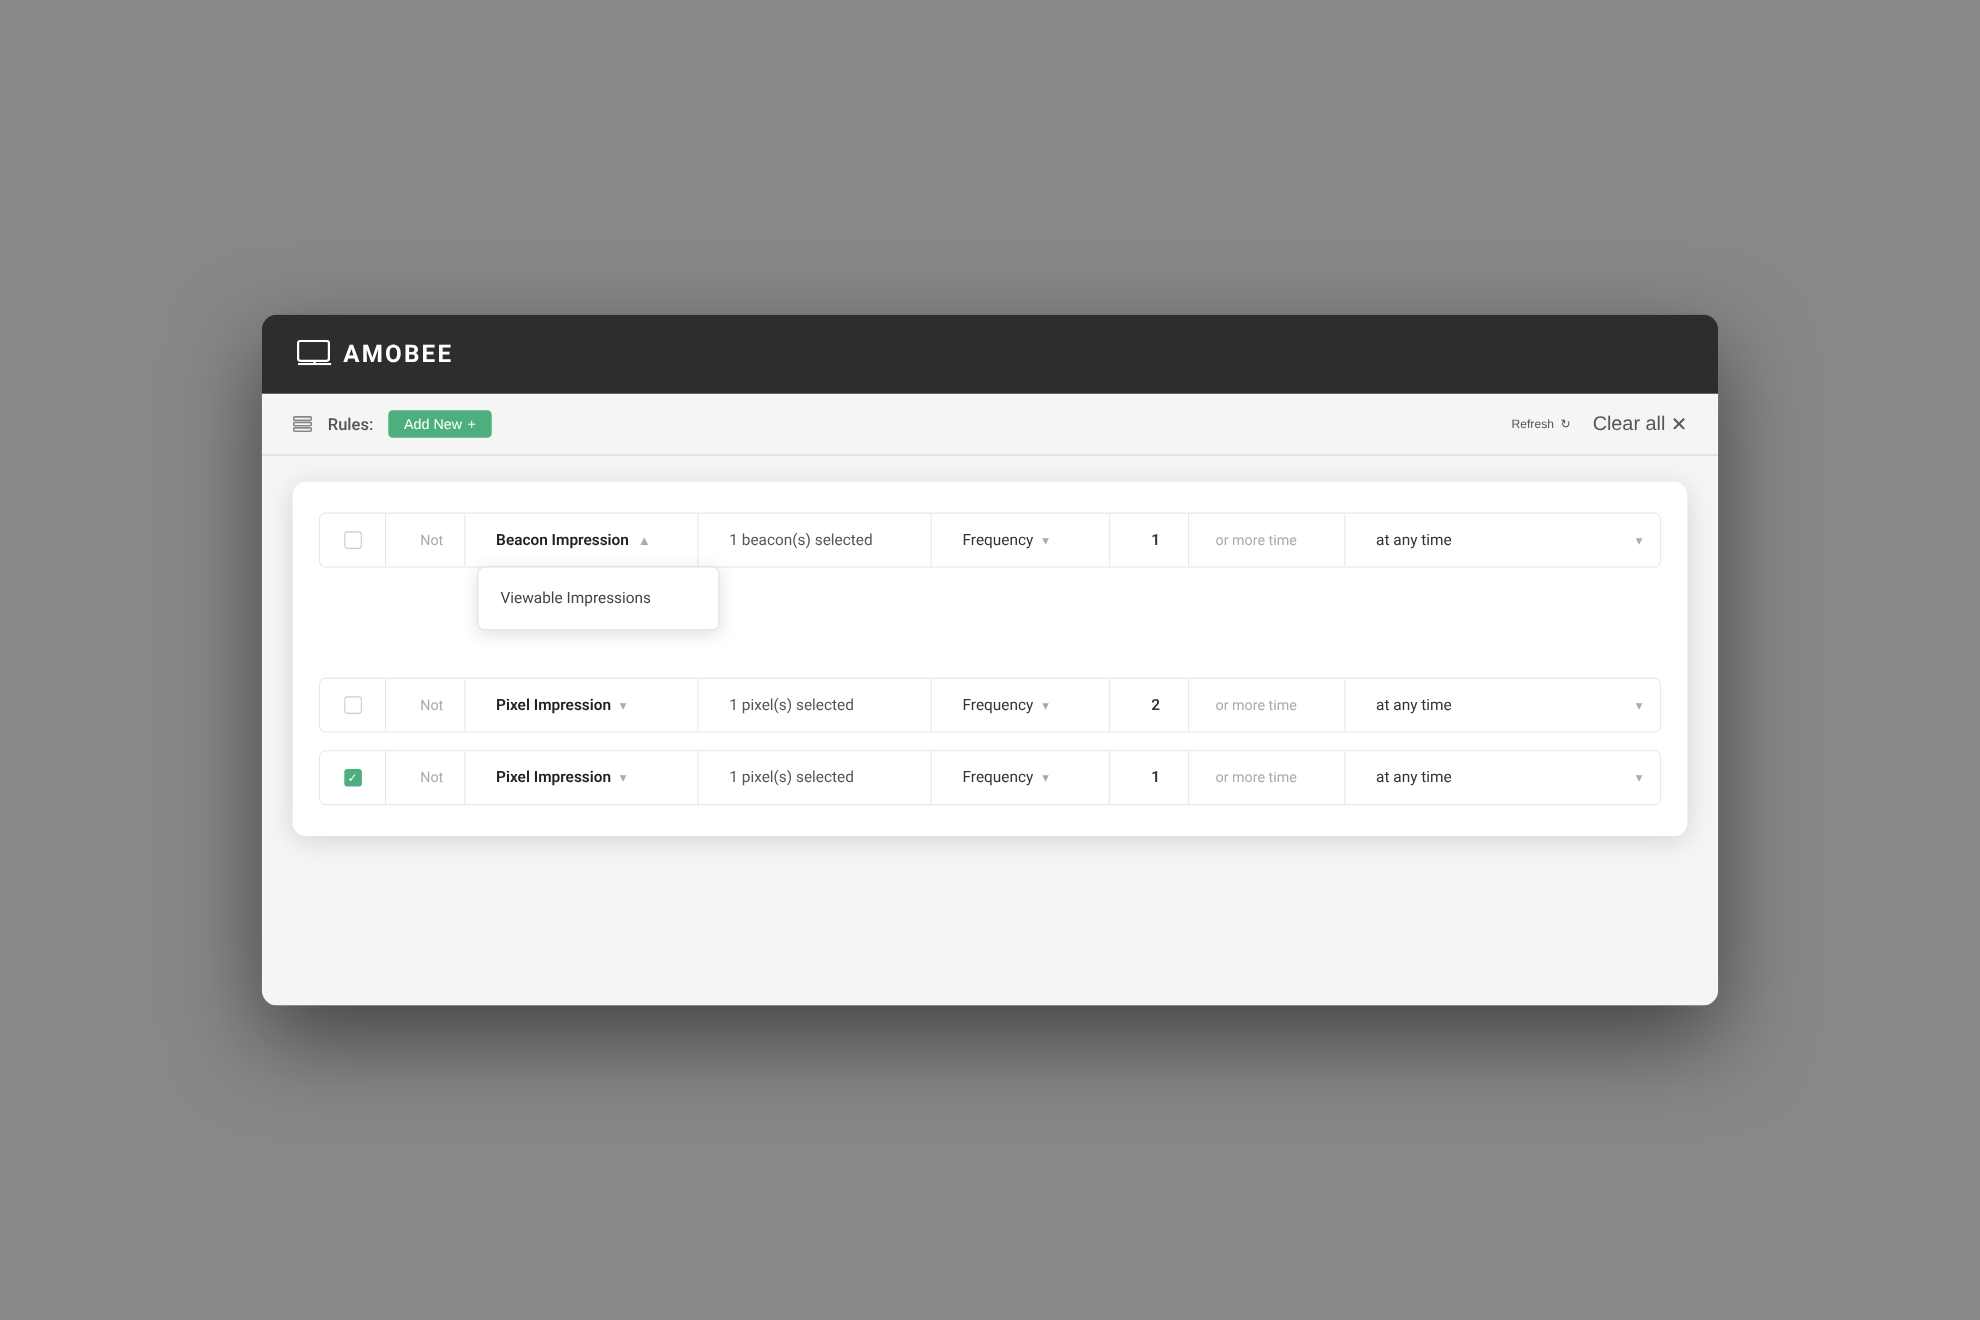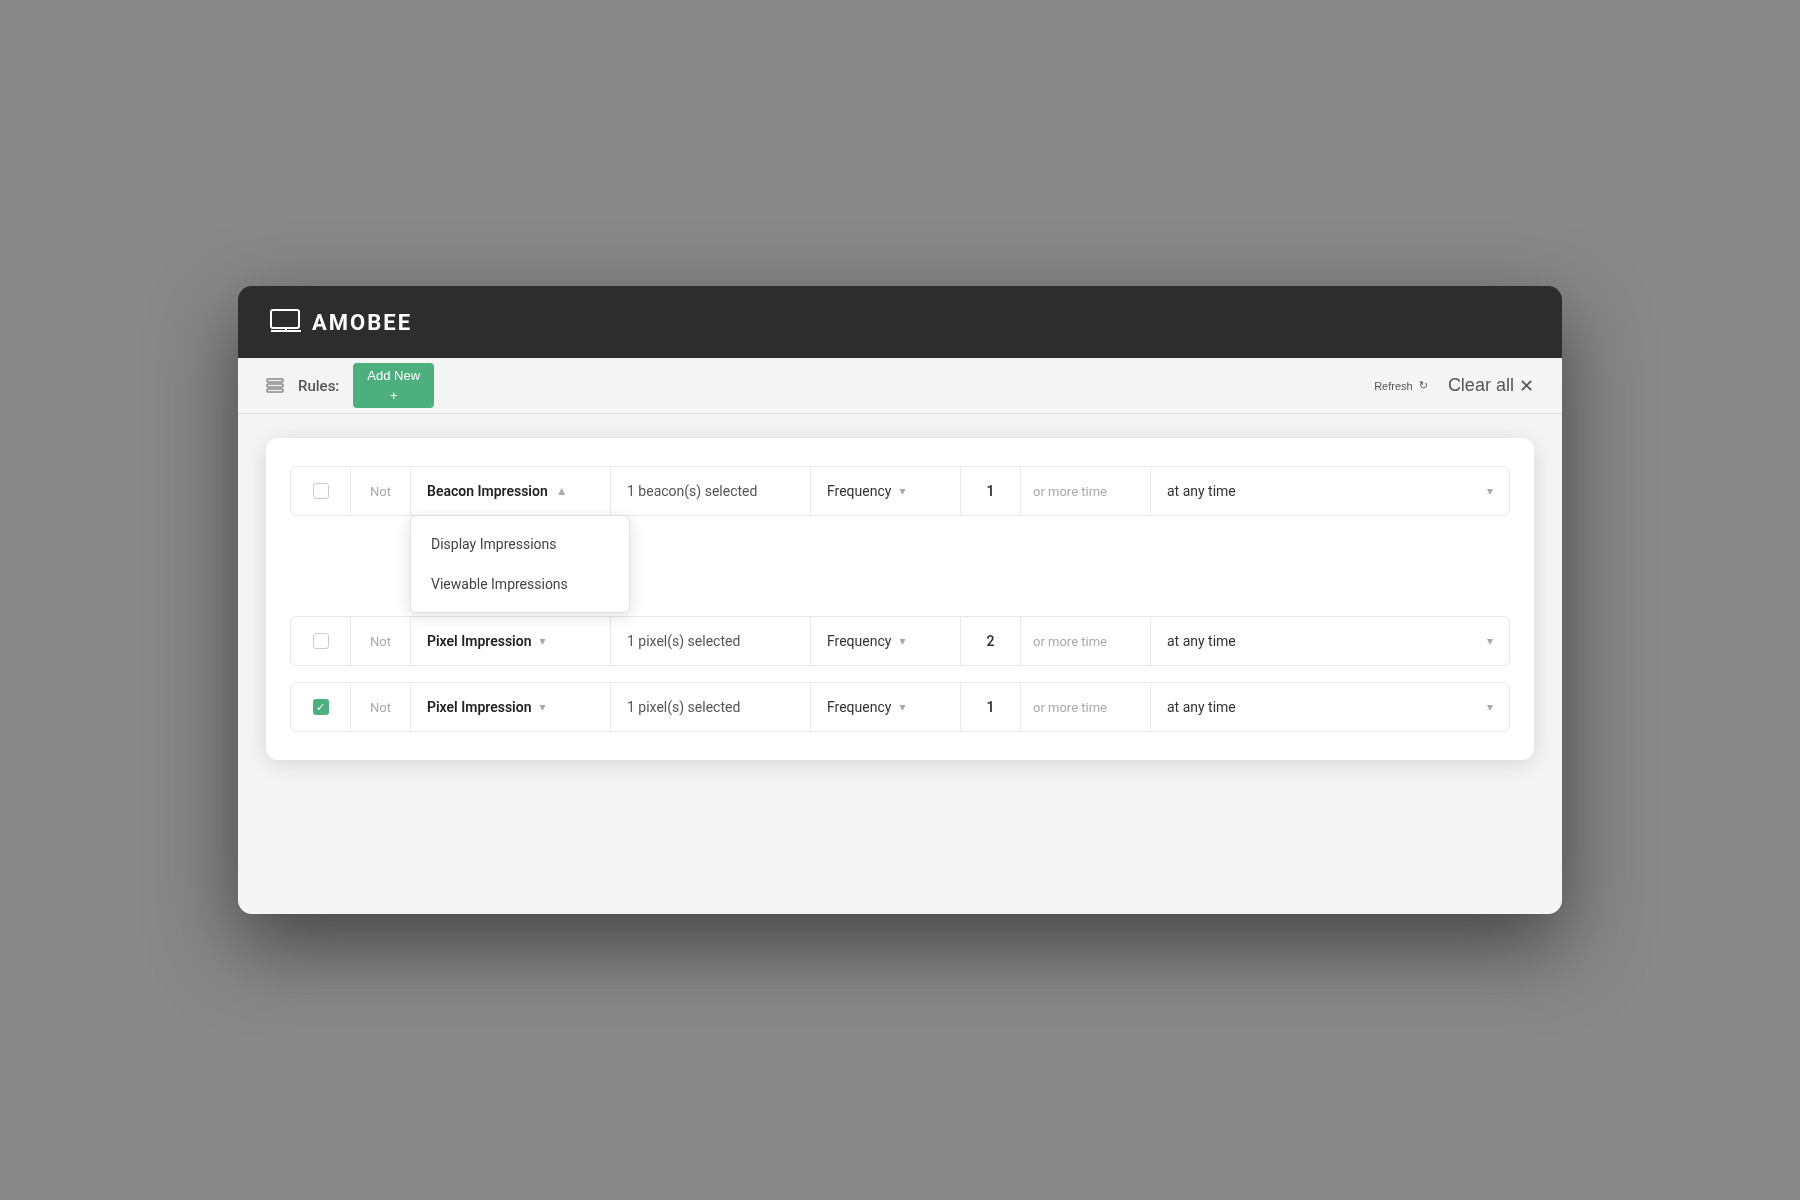--- a/index.html
+++ b/index.html
@@ -68,21 +68,20 @@
       background: #4caf7d;
       color: #fff;
       border: none;
       border-radius: 4px;
       padding: 5px 14px;
       font-size: 13px;
       cursor: pointer;
       display: flex;
       align-items: center;
       gap: 5px;
-      flex-direction: column;
     }
 
     .toolbar-right {
       margin-left: auto;
       display: flex;
       align-items: center;
       gap: 20px;
     }
 
     .refresh-btn {
@@ -121,21 +120,21 @@
       border-radius: 12px;
       box-shadow: 0 4px 24px rgba(0,0,0,0.13);
       padding: 28px 24px;
       position: relative;
     }
 
     
     .rule-row {
       display: flex;
       align-items: center;
-      gap: 0;
+      gap: 12px;
       margin-bottom: 16px;
       border: 1px solid #e8e8e8;
       border-radius: 6px;
       overflow: visible;
       background: #fff;
       position: relative;
     }
 
     .rule-row:last-child {
       margin-bottom: 0;
@@ -366,21 +365,20 @@
         <div class="rule-row" style="position:relative; z-index:10; margin-bottom: 8px;">
           <div class="rule-checkbox-cell">
             <div class="checkbox-unchecked"></div>
           </div>
           <div class="rule-not-label">Not</div>
           <div class="rule-type-cell" style="position:relative;">
             <span class="rule-type-text">Beacon Impression</span>
             <span class="chevron-icon">▲</span>
 
             <div class="dropdown-menu" style="top: 100%; left: -1px;">
-              <div class="dropdown-item">Display Impressions</div>
               <div class="dropdown-item">Viewable Impressions</div>
             </div>
           </div>
           <div class="rule-selection-cell">1 beacon(s) selected</div>
           <div class="rule-frequency-cell">
             <span class="rule-frequency-text">Frequency</span>
             <span class="chevron-icon">▾</span>
           </div>
           <div class="rule-count-cell">1</div>
           <div class="rule-more-label">or more time</div>

